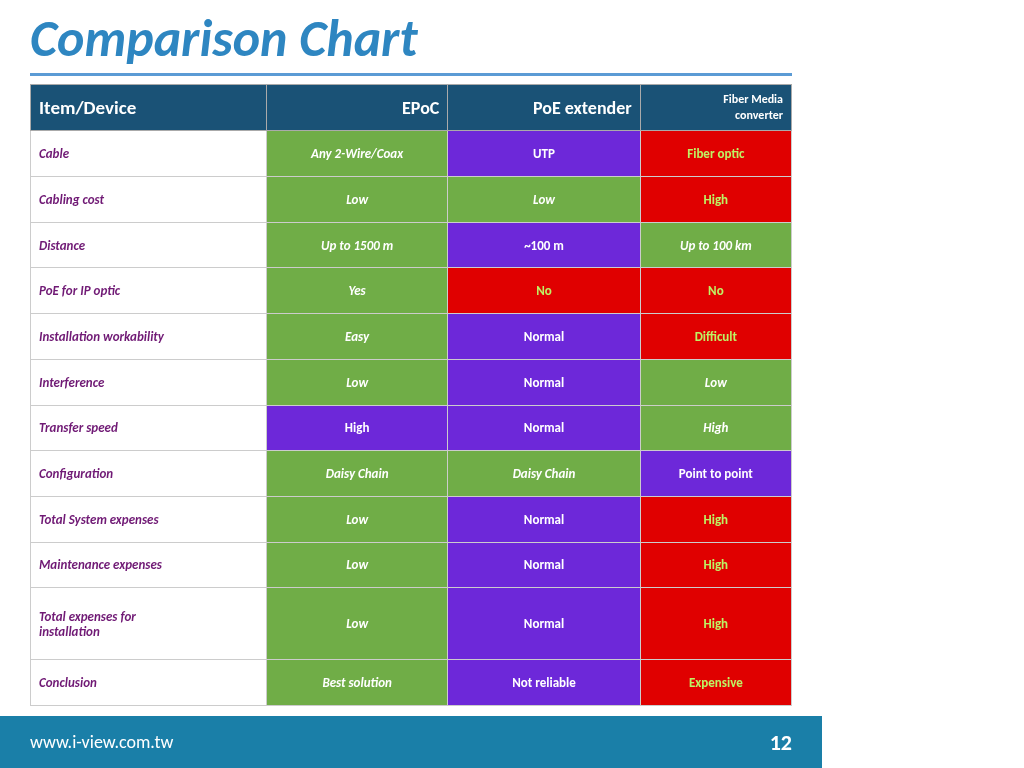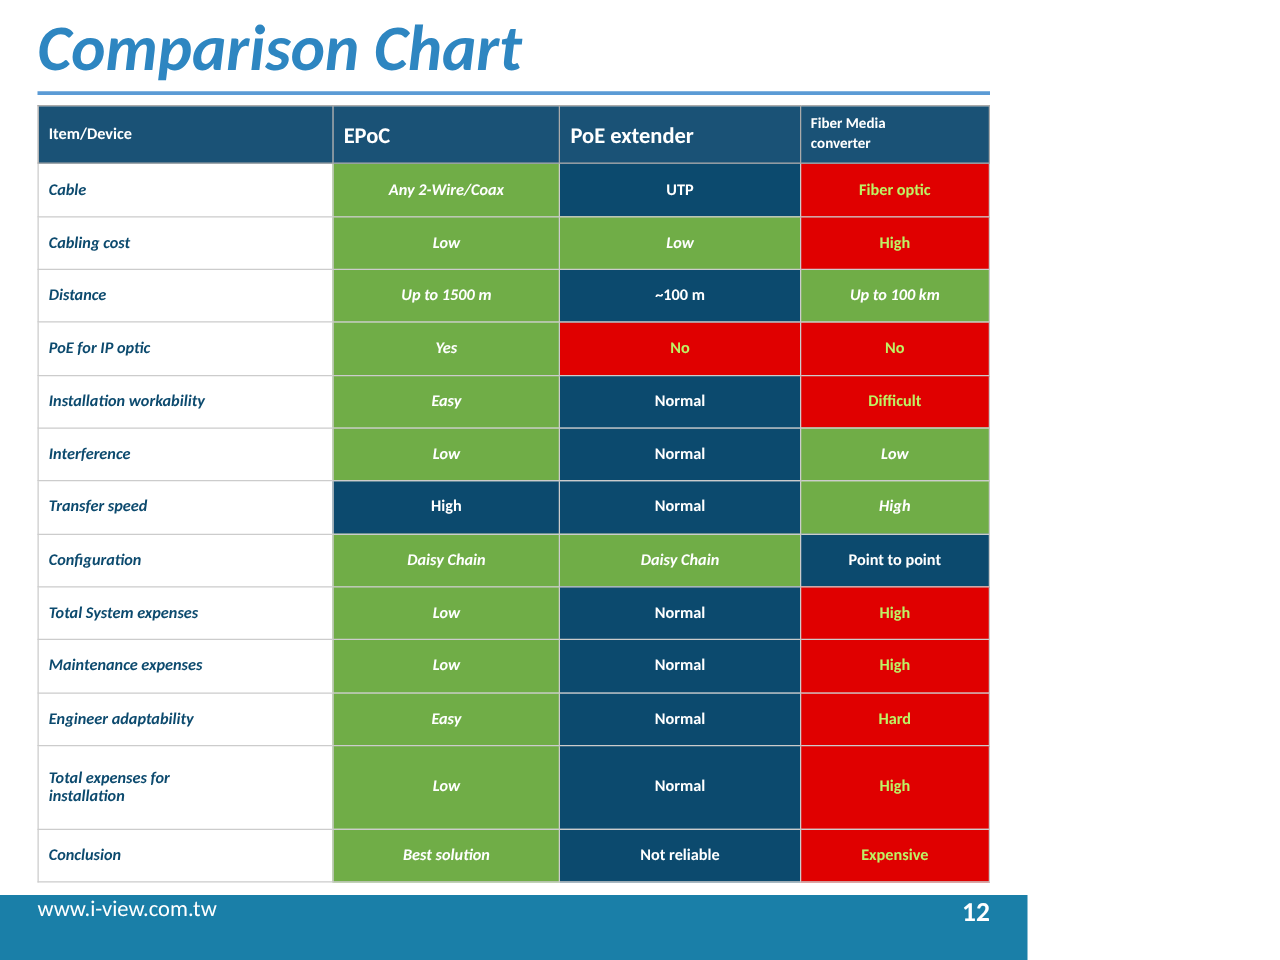--- a/index.html
+++ b/index.html
@@ -50,27 +50,27 @@
 
     thead tr {
       background: #1a5276;
     }
 
     thead th {
       color: #fff;
       font-weight: bold;
       font-size: 14px;
       padding: 7px 8px;
-      text-align: left;
+      text-align: right;
       border: 1px solid #aaa;
     }
 
     thead th.item-header {
       text-align: left;
-      font-size: 13px;
+      font-size: 19px;
     }
 
     thead th.epoc-header {
       font-size: 18px;
     }
 
     thead th.poe-header {
       font-size: 18px;
     }
 
@@ -82,34 +82,35 @@
     tbody td {
       border: 1px solid #ccc;
       padding: 5px 8px;
       font-size: 13px;
       text-align: center;
     }
 
     tbody td.item-label {
       text-align: left;
       font-style: italic;
-      color: #0c4a6e;
+      color: #701a75;
       background: #fff;
       font-size: 13px;
       font-weight: 600;
     }
 
     .green { background: #70ad47; color: #fff; font-weight: bold; font-style: italic; }
-    .yellow { background: #0c4a6e; color: #fff; font-weight: bold; }
+    .yellow { background: #6d28d9; color: #fff; font-weight: bold; }
     .red { background: #e00000; color: #bef264; font-weight: bold; }
 
     .footer {
       height: 52px;
       background: #1a7fa8;
       display: flex;
+      align-items: center;
       justify-content: space-between;
       padding: 0 30px;
       color: #fff;
       font-size: 18px;
       font-weight: 500;
     }
 
     .footer-page {
       font-size: 22px;
       font-weight: bold;
@@ -187,26 +188,20 @@
             <td class="yellow">Normal</td>
             <td class="red">High</td>
           </tr>
           <tr>
             <td class="item-label">Maintenance expenses</td>
             <td class="green">Low</td>
             <td class="yellow">Normal</td>
             <td class="red">High</td>
           </tr>
           <tr>
-            <td class="item-label">Engineer adaptability</td>
-            <td class="green">Easy</td>
-            <td class="yellow">Normal</td>
-            <td class="red">Hard</td>
-          </tr>
-          <tr>
             <td class="item-label">Total expenses for<br>installation</td>
             <td class="green">Low</td>
             <td class="yellow">Normal</td>
             <td class="red">High</td>
           </tr>
           <tr>
             <td class="item-label">Conclusion</td>
             <td class="green">Best solution</td>
             <td class="yellow">Not reliable</td>
             <td class="red">Expensive</td>

